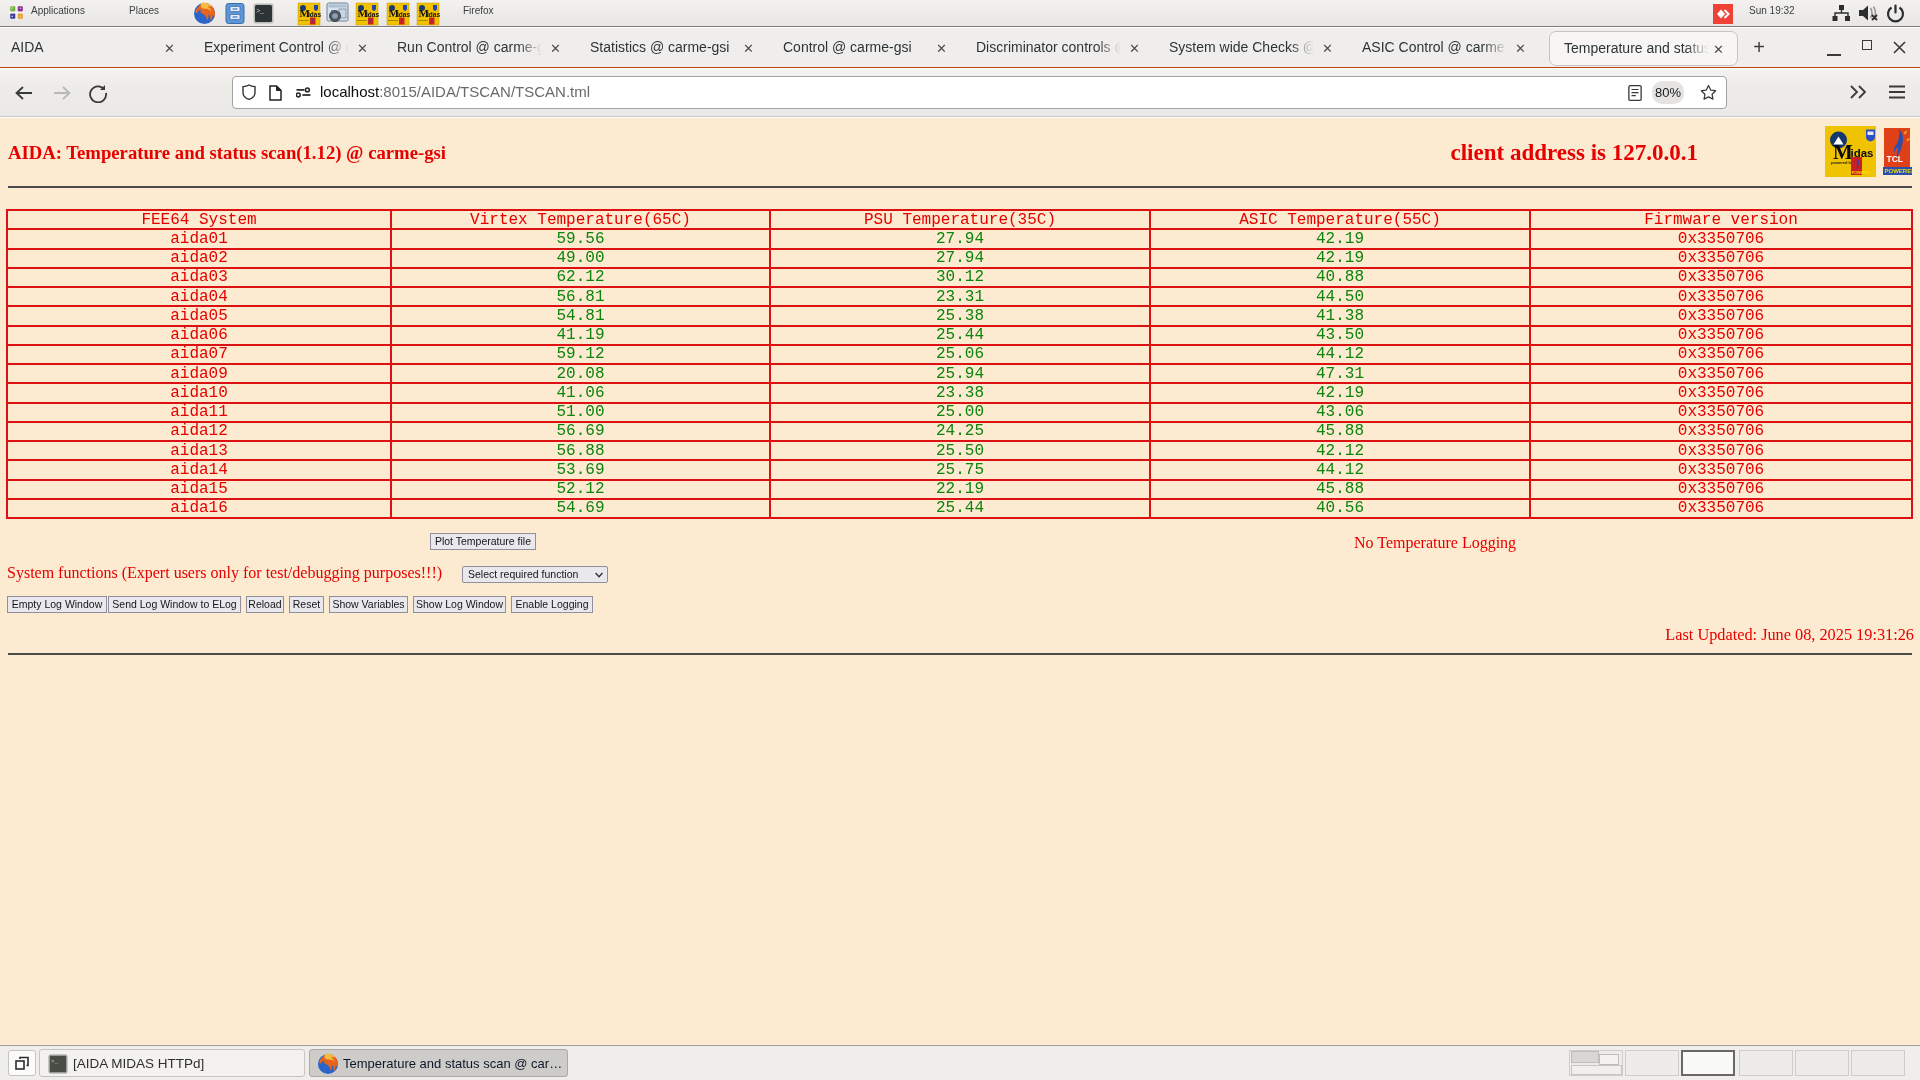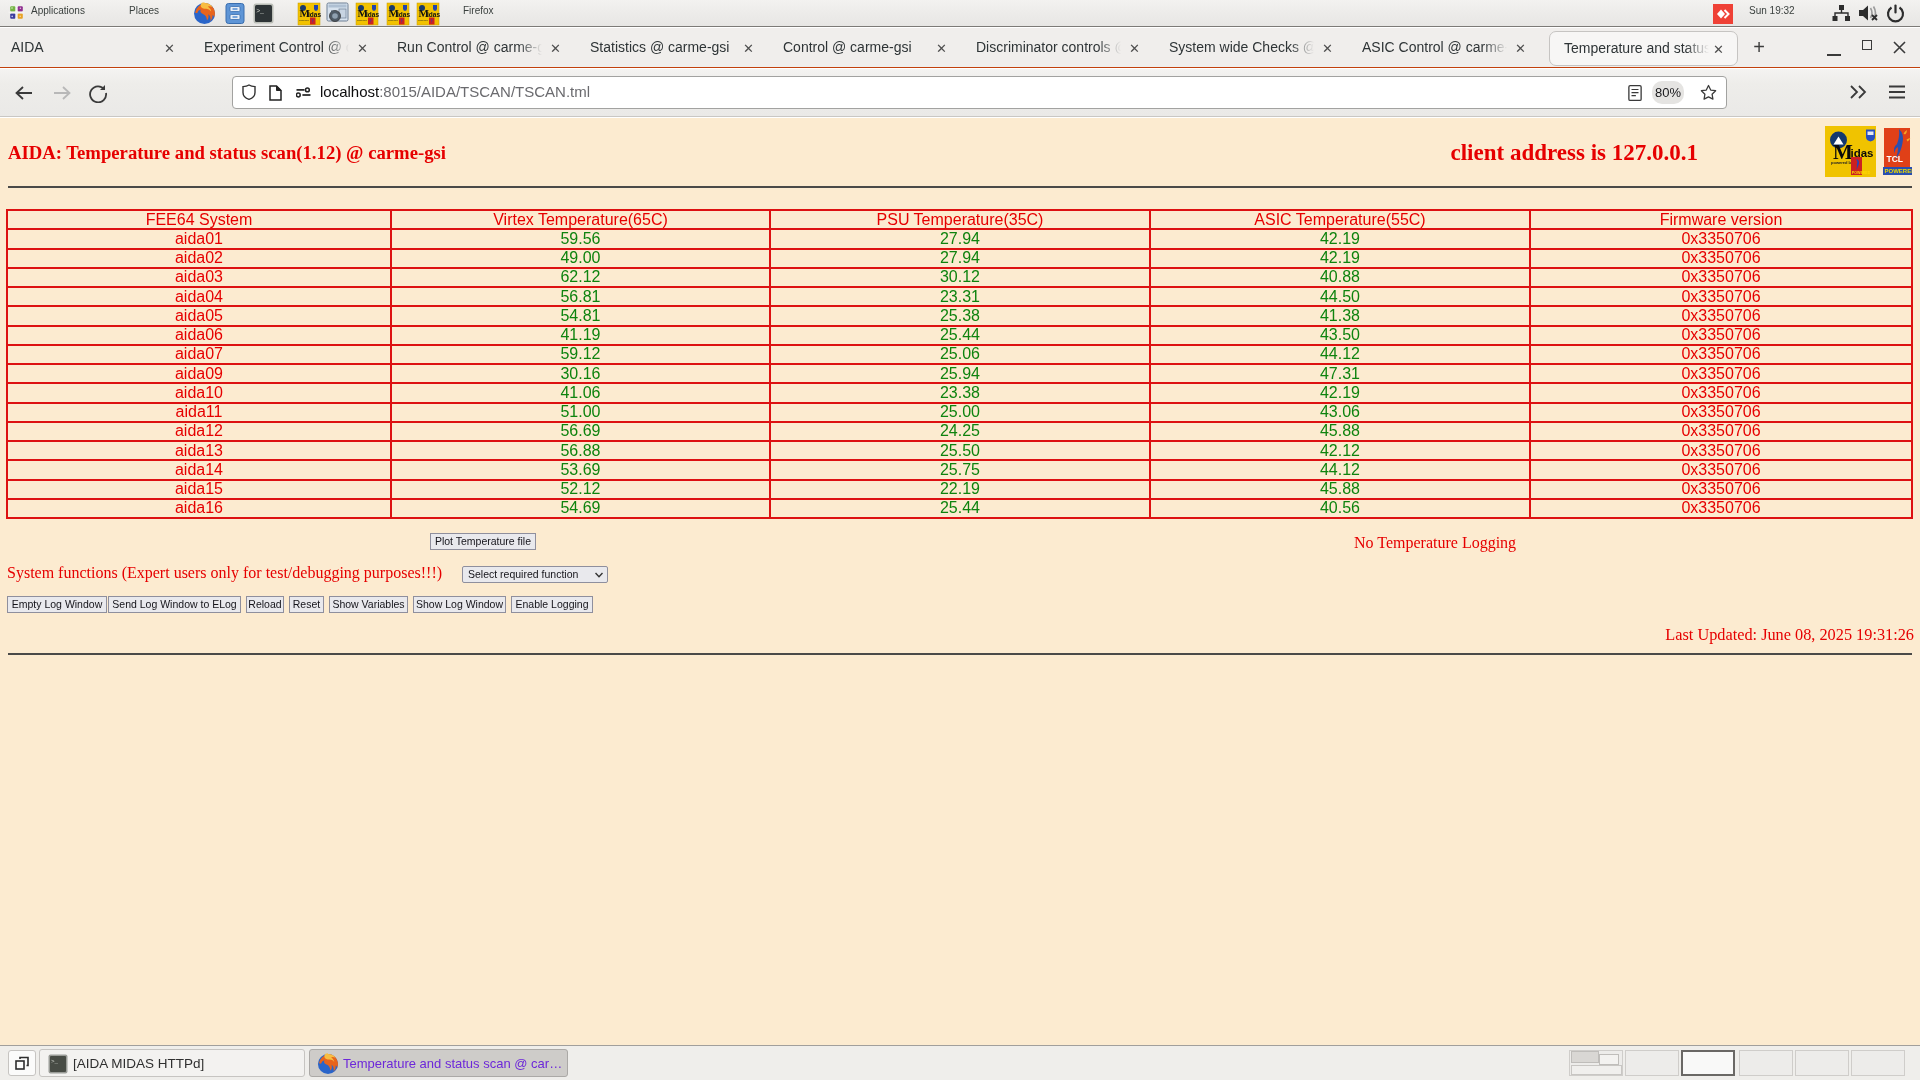--- a/index.html
+++ b/index.html
@@ -9,21 +9,21 @@
 #tabbar{position:absolute;left:0;top:28px;width:1920px;height:40px;background:#F0EEEC;border-bottom:1px solid #c2410c}
 #navbar{position:absolute;left:0;top:69px;width:1920px;height:48px;background:linear-gradient(180deg,#F4F3F1 0%,#EEEDEA 30%,#EAE9E7 100%);border-bottom:1px solid #C9C7C4}
 #content{position:absolute;left:0;top:118px;width:1920px;height:927px;background:#FCEBD0}
 #taskbar{position:absolute;left:0;top:1045px;width:1920px;height:35px;background:#EFEEEB;border-top:1px solid #A19F9C}
 .ptxt{font-size:10px;color:#3a403e;position:absolute;top:5px}
 .tab{position:absolute;top:3px;height:35px}
 .tablbl{position:absolute;left:11px;top:8px;font-size:14px;color:#2E3436;width:148px;white-space:nowrap;overflow:hidden}
 .tabx{position:absolute;top:10px;font-size:13px;color:#4d4d4d}
 .red{color:#E60000}
 .grn{color:#0E830E}
-#ttable{position:absolute;left:6px;top:91px;width:1907px;height:310px;border-collapse:collapse;table-layout:fixed;font-family:Liberation Sans, sans-serif;font-size:16px}
+#ttable{position:absolute;left:6px;top:91px;width:1907px;height:310px;border-collapse:collapse;table-layout:fixed;font-family:Liberation Mono, monospace;font-size:16px}
 #ttable td{border:2px solid #DD1111;text-align:center;padding:0;line-height:16px}
 #ttable tr.hdr td{}
 .btn{position:absolute;background:#E9E9ED;border:1px solid #8F8F9D;border-radius:0;font-size:10.5px;color:#15141A;text-align:center;line-height:15px;height:17px}
 .serif{font-family:"Liberation Serif",serif}
 .tab.active{background:#f7f6f5;border:1px solid #c6c4c2;border-radius:7px}
 .fade{-webkit-mask-image:linear-gradient(90deg,#000 82%,transparent 98%);mask-image:linear-gradient(90deg,#000 82%,transparent 98%)}
 .wbox{position:absolute;top:4px;width:54px;height:26px;background:#edecea;border:1px solid #cfcdca}
 .wbox.active{background:#f9f9f8;border:2px solid #6a6865}
 </style>
 </head>
@@ -294,21 +294,21 @@
         </tr>
   <tr>
           <td class="red">aida07</td>
           <td class="grn">59.12</td>
           <td class="grn">25.06</td>
           <td class="grn">44.12</td>
           <td class="red">0x3350706</td>
         </tr>
   <tr>
           <td class="red">aida09</td>
-          <td class="grn">30.16</td>
+          <td class="grn">20.08</td>
           <td class="grn">25.94</td>
           <td class="grn">47.31</td>
           <td class="red">0x3350706</td>
         </tr>
   <tr>
           <td class="red">aida10</td>
           <td class="grn">41.06</td>
           <td class="grn">23.38</td>
           <td class="grn">42.19</td>
           <td class="red">0x3350706</td>
@@ -387,21 +387,21 @@
         <rect x="0.5" y="0.5" width="19" height="19" rx="2" fill="#9a9c97"></rect>
         <rect x="2" y="2" width="16" height="16" rx="1" fill="#484c45"></rect>
         <text x="3" y="9" font-size="6" fill="#d3d7cf" font-family="Liberation Mono,monospace">&gt;_</text>
       </svg>
   <div style="position:absolute;left:33px;top:6px;font-size:13.5px;color:#2f2f2f">[AIDA MIDAS HTTPd]</div>
  </div>
  <div class="abs" style="left:309px;top:3px;width:259px;height:28px;background:#ceccc9;border:1px solid #aba9a6;border-radius:3px">
   <svg class="abs" style="left:7px;top:3px" width="22" height="22" viewBox="0 0 23 23">
         <use href="#fficon"></use>
       </svg>
-  <div style="position:absolute;left:33px;top:6px;font-size:13px;color:#6d28d9;width:220px;white-space:nowrap;overflow:hidden">Temperature and status scan @ car…</div>
+  <div style="position:absolute;left:33px;top:6px;font-size:13px;color:#0f172a;width:220px;white-space:nowrap;overflow:hidden">Temperature and status scan @ car…</div>
  </div>
  <div class="wbox" style="left:1569px">
   <div style="position:absolute;left:1px;top:0px;width:28px;height:12px;background:#d9d7d4;border:1px solid #bfbdba"></div>
   <div style="position:absolute;left:29px;top:3px;width:20px;height:11px;background:#f3f2f0;border:1px solid #bfbdba"></div>
   <div style="position:absolute;left:1px;top:14px;width:51px;height:10px;background:#f0efed;border:1px solid #c8c6c3"></div>
  </div>
  <div class="wbox" style="left:1625px"></div>
  <div class="wbox active" style="left:1681px"></div>
  <div class="wbox" style="left:1739px"></div>
  <div class="wbox" style="left:1795px"></div>

